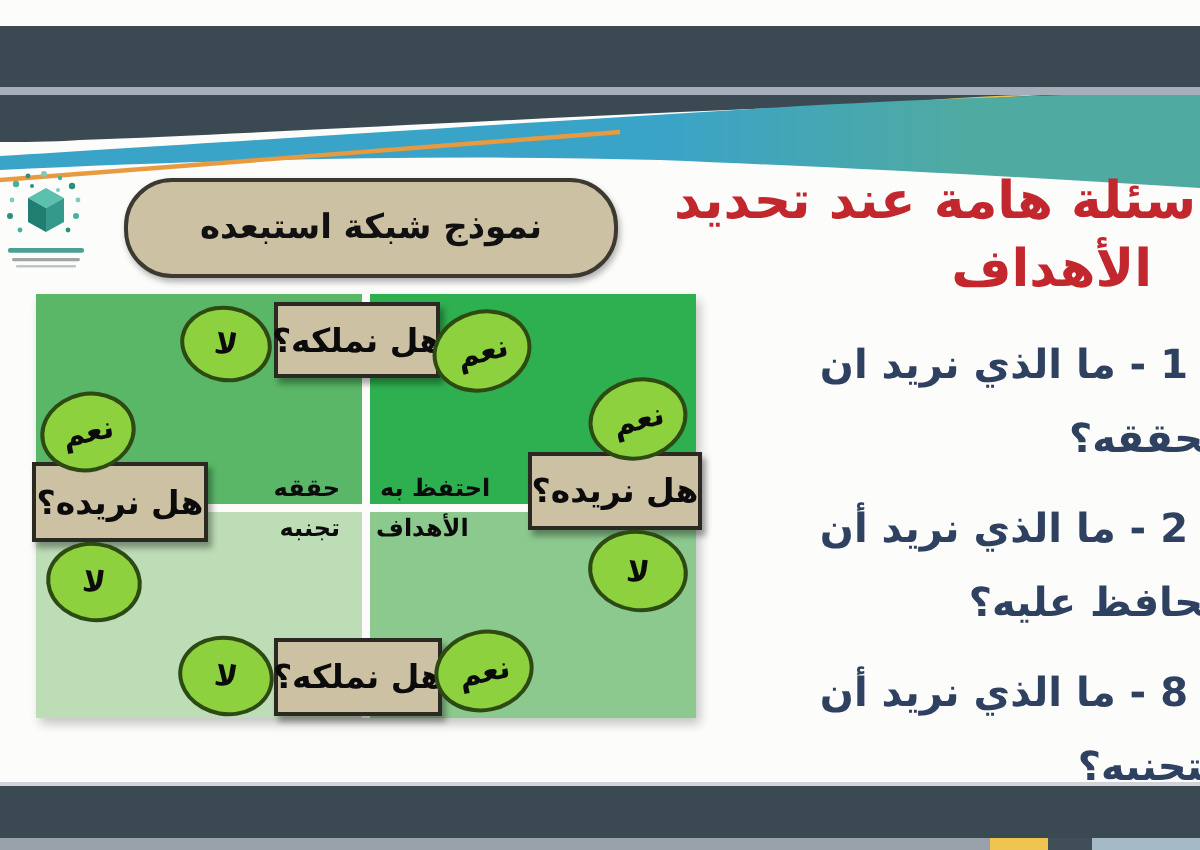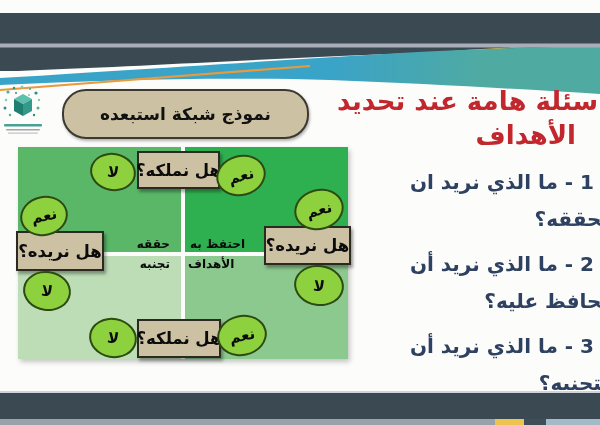--- a/index.html
+++ b/index.html
@@ -180,21 +180,21 @@
   <div class="items">
     <p class="item">
       <span class="item-line">1 - ما الذي نريد ان</span>
       <span class="item-line item-line-2">نحققه؟</span>
     </p>
     <p class="item">
       <span class="item-line">2 - ما الذي نريد أن</span>
       <span class="item-line item-line-2">نحافظ عليه؟</span>
     </p>
     <p class="item">
-      <span class="item-line">3 - ما الذي نريد أن</span>
+      <span class="item-line">8 - ما الذي نريد أن</span>
       <span class="item-line item-line-2">نتجنبه؟</span>
     </p>
   </div>
 </div>
 
 <div class="footer">
   <div class="footer-topline"></div>
   <div class="footer-dark"></div>
   <div class="footer-stripe"></div>
 </div>

